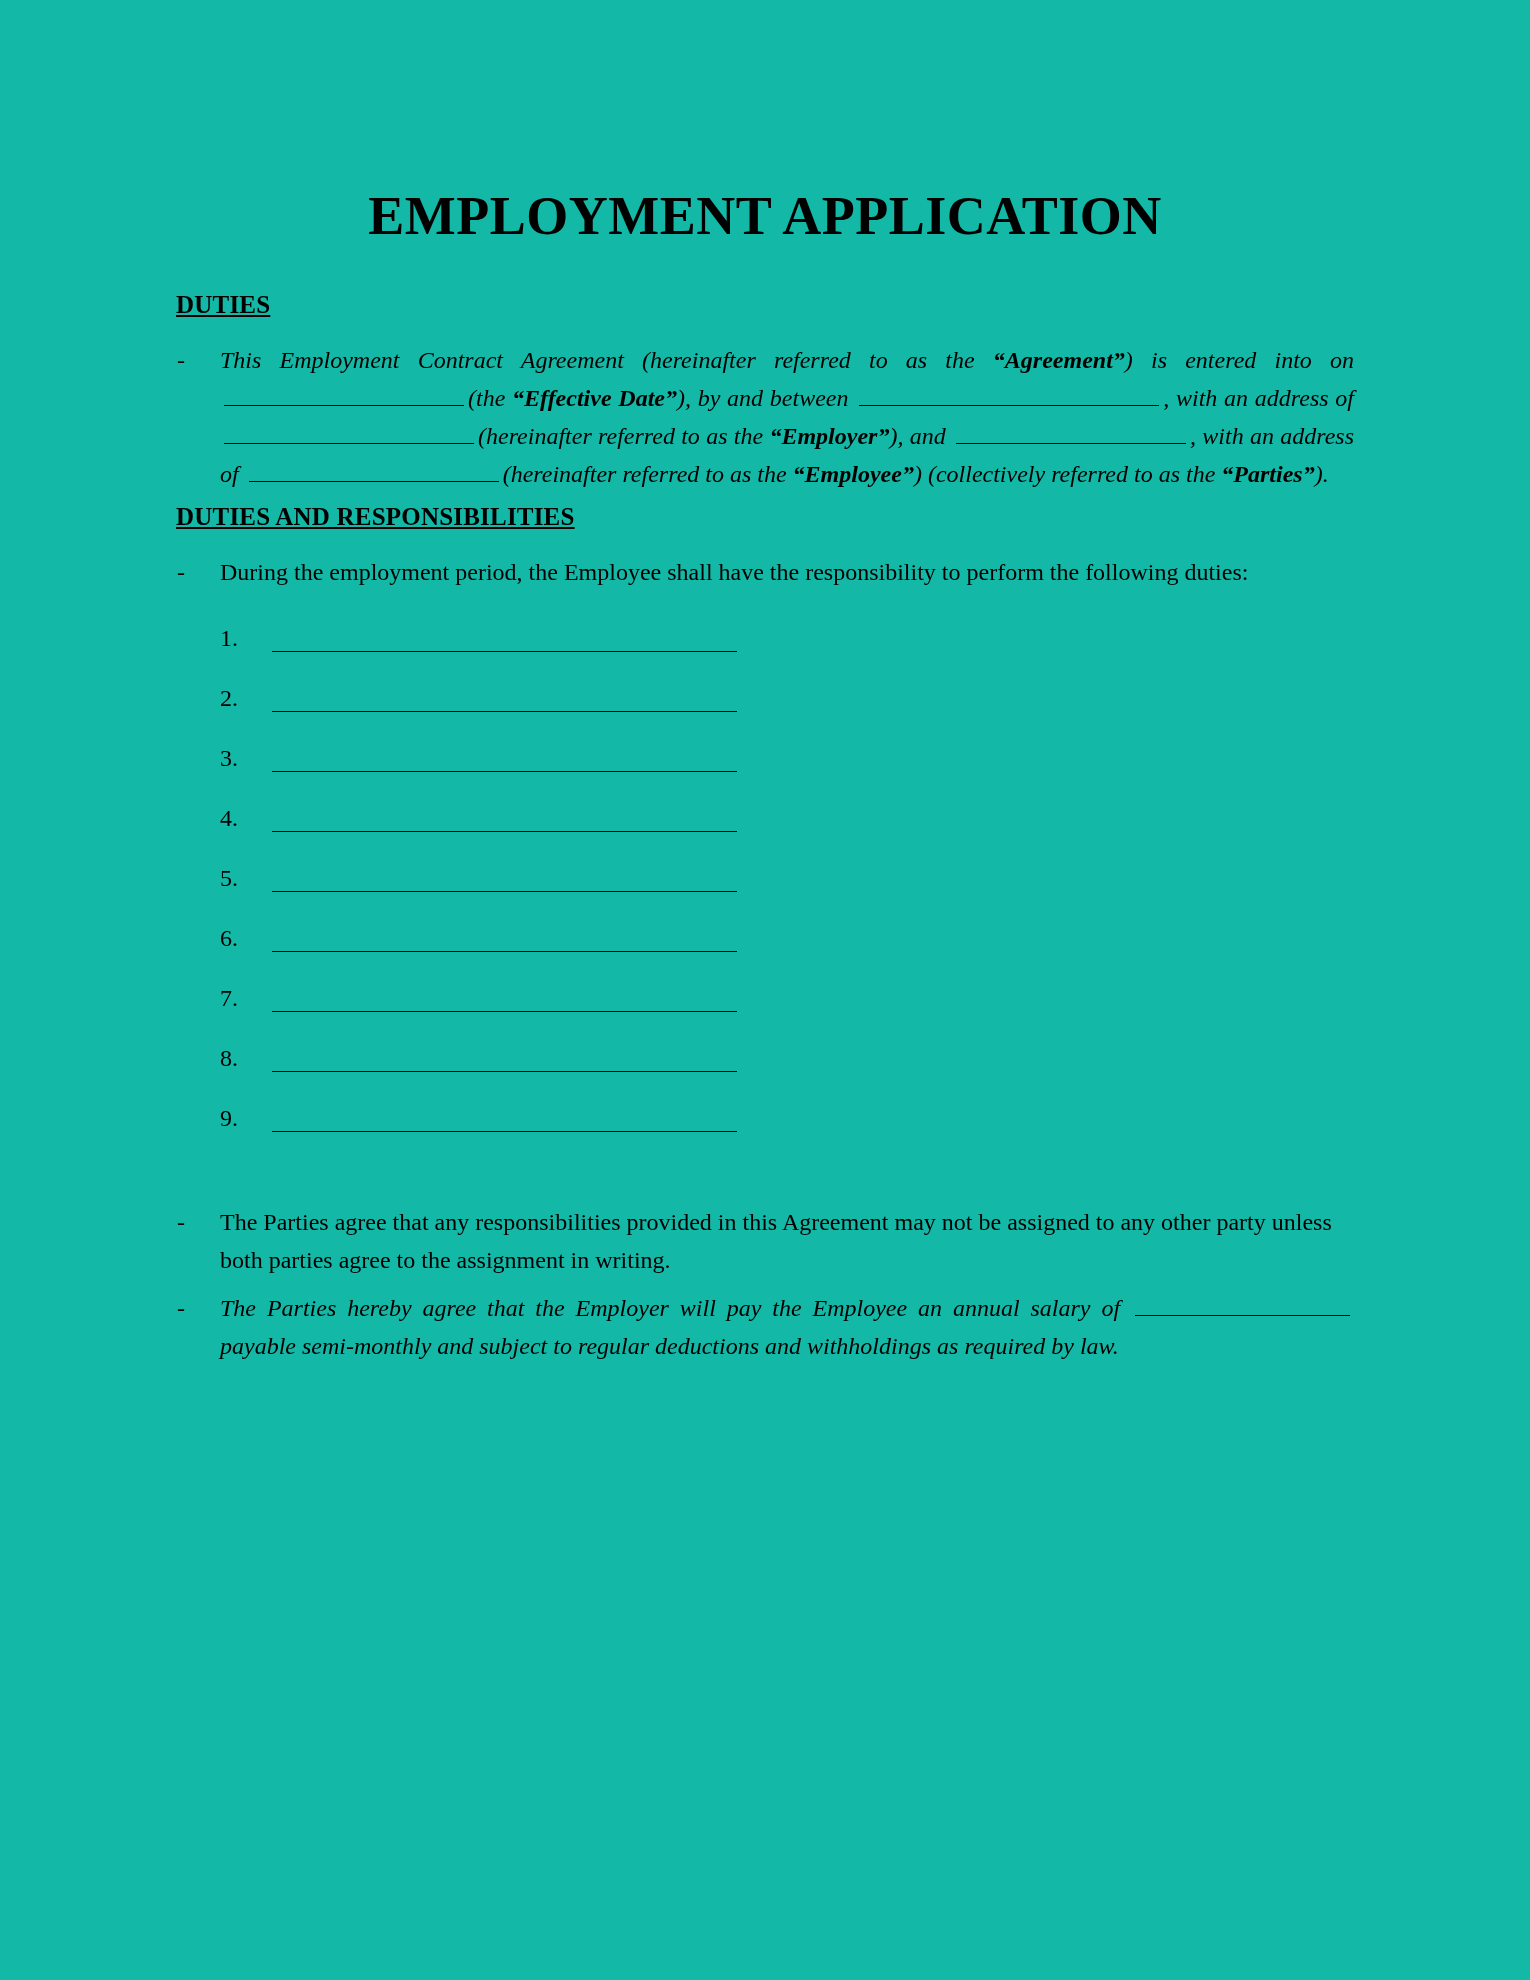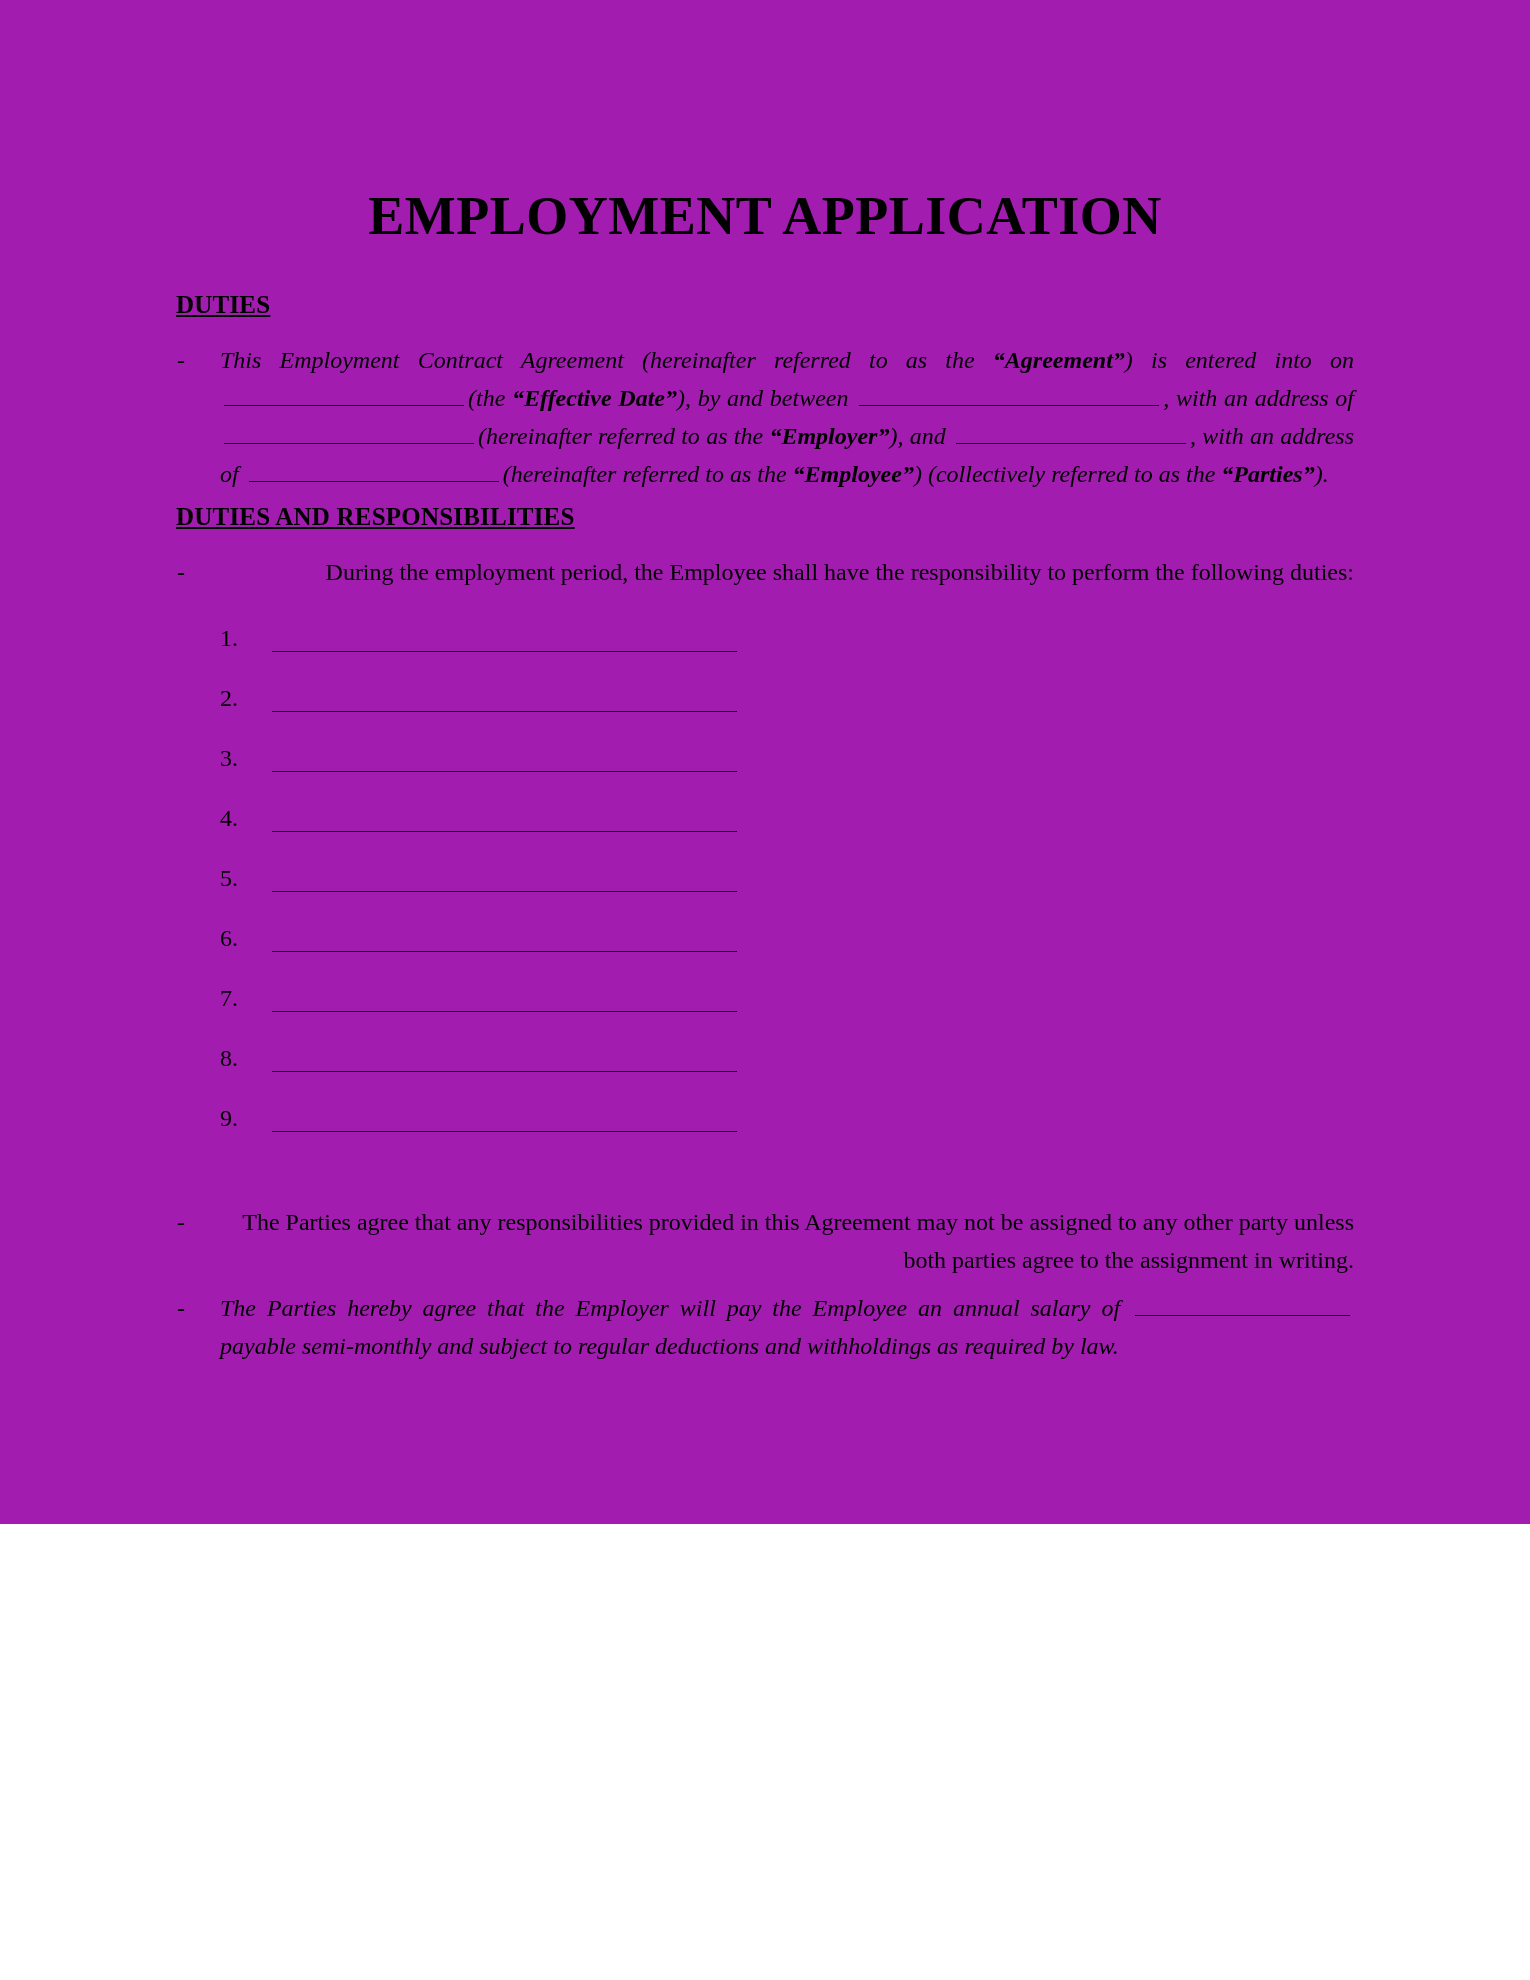--- a/index.html
+++ b/index.html
@@ -12,22 +12,22 @@
     height: 1980px;
     font-family: "Liberation Serif", serif;
     color: #000000;
     position: relative;
   }
   .page {
     position: absolute;
     left: 0;
     top: 0;
     width: 1530px;
-    height: 1524px;
-    background: #a21caf;
+    height: 1980px;
+    background: #14b8a6;
     overflow: hidden;
   }
   .content {
     position: absolute;
     left: 176px;
     top: 185px;
     width: 1178px;
   }
   .doc-title {
     font-size: 54px;
@@ -56,21 +56,20 @@
     flex: 0 0 44px;
     font-size: 24px;
     line-height: 38px;
     padding-left: 1px;
     box-sizing: border-box;
   }
   .bullet-body {
     flex: 1 1 auto;
     font-size: 24px;
     line-height: 38px;
-    text-align: right;
   }
   .justify {
     text-align: justify;
     text-justify: inter-word;
     font-style: italic;
   }
   .blank {
     display: inline-block;
     border-bottom: 1.5px solid #000;
     vertical-align: baseline;

